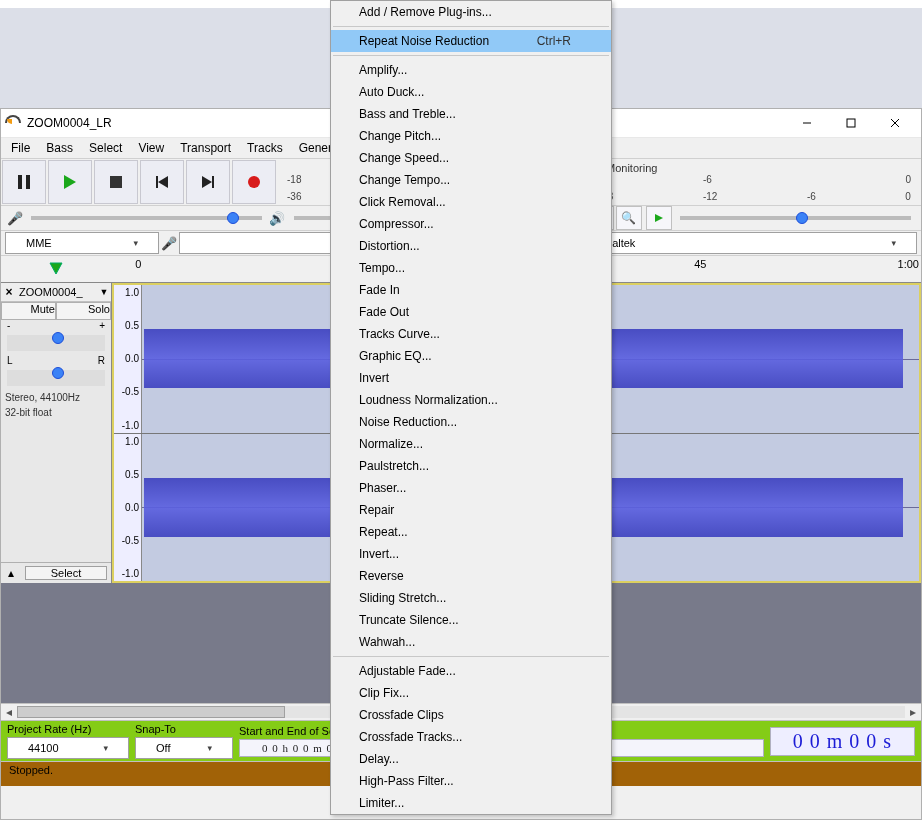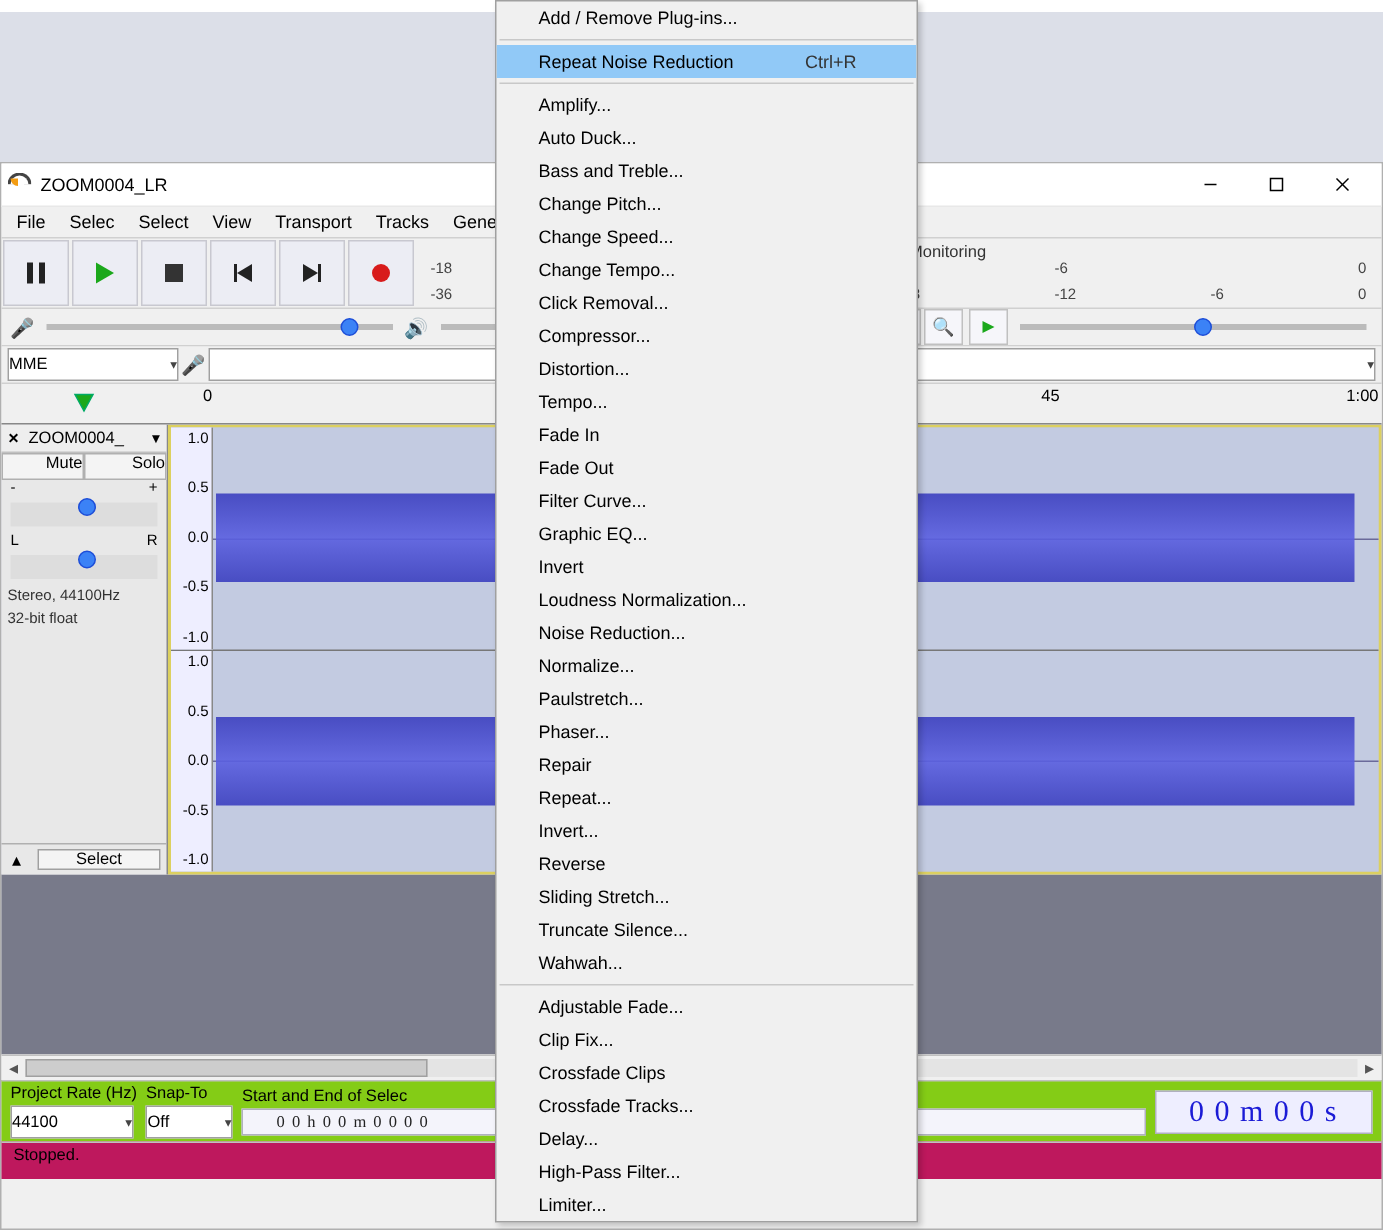--- a/index.html
+++ b/index.html
@@ -26,21 +26,21 @@
 .meter .track{height:3px;background:#c0c0c0;position:relative;margin:3px 0}
 
 .toolbar2{height:24px;background:#f0f0f0;display:flex;align-items:center;padding:0 6px;border-bottom:1px solid #d0d0d0;gap:4px}
 .micicon,.spkicon{width:16px;text-align:center;font-size:13px}
 .hslider{flex:1;height:4px;background:#bbb;position:relative;margin:0 4px}
 .hslider .thumb{position:absolute;top:-4px;width:10px;height:10px;border-radius:50%;background:#3b82f6;border:1px solid #1d4ed8}
 .tooliconrow{display:flex;gap:2px}
 .toolicon{width:24px;height:22px;border:1px solid #c0c0c0;background:#f6f6fa;display:flex;align-items:center;justify-content:center}
 
 .devrow{height:24px;background:#f0f0f0;display:flex;align-items:center;padding:0 4px;gap:2px;border-bottom:1px solid #d0d0d0}
-.sel{height:20px;border:1px solid #a0a0a0;background:#fff;display:flex;align-items:center;padding:0 0;font-size:11px}
+.sel{height:20px;border:1px solid #a0a0a0;background:#fff;display:flex;align-items:center;padding:0 20px;font-size:11px}
 .sel .arrow{margin-left:auto;font-size:9px;color:#444}
 
 .timeline{height:26px;background:#f0f0f0;display:flex;position:relative;border-bottom:1px solid #888}
 .timeline .pin{width:110px;height:26px;display:flex;align-items:center;justify-content:center}
 .timeline .ruler{flex:1;position:relative;background:#f0f0f0}
 .timeline .ruler .tick{position:absolute;top:2px;font-size:11px}
 
 .trackarea{height:300px;background:#bfc2cc;display:flex}
 .trackhead{width:110px;background:#e8e8e8;border-right:1px solid #888;display:flex;flex-direction:column}
 .trkname{height:18px;background:#eee;display:flex;align-items:center;border-bottom:1px solid #c0c0c0}
@@ -67,21 +67,21 @@
 .hscroll{height:16px;background:#f0f0f0;border-top:1px solid #c0c0c0;display:flex;align-items:center}
 .hscroll .arrow{width:16px;text-align:center;color:#555}
 .hscroll .bar{flex:1;height:12px;background:#e4e4e4;position:relative}
 .hscroll .bar .th{position:absolute;left:0;width:30%;top:0;bottom:0;background:#cdcdcd;border:1px solid #a0a0a0}
 
 .selbar{height:40px;background:#84cc16;border-top:1px solid #c0c0c0;display:flex;align-items:center;gap:6px;padding:0 6px}
 .selbar .grp{display:flex;flex-direction:column;gap:2px}
 .selbar .lbl{font-size:11px}
 .timecode{font-family:Liberation Serif, serif;font-size:20px;color:#1b1bd6;background:#eef;border:1px solid #b0b0c0;padding:2px 22px;letter-spacing:1px}
 .timecode.small{font-size:11px;color:#222;background:#f4f4fb}
-.statusbar{height:20px;background:#be185d;border-top:1px solid #c0c0c0;padding:2px 8px;font-size:11px}
+.statusbar{height:20px;background:#a16207;border-top:1px solid #c0c0c0;padding:2px 8px;font-size:11px}
 
 .ddmenu{position:absolute;left:330px;top:0;width:280px;background:#f0f0f0;border:1px solid #a0a0a0;box-shadow:2px 2px 4px rgba(0,0,0,.2);z-index:100;max-height:820px;overflow:hidden}
 .ddmenu .mi{padding:4px 40px 4px 28px;font-size:12px;display:flex;position:relative}
 .ddmenu .mi .kb{margin-left:auto;color:#333}
 .ddmenu .mi.hl{background:#91c9f7}
 .ddmenu .sep{height:1px;background:#c8c8c8;margin:3px 2px}
 </style>
 </head>
 <body>
 
@@ -109,21 +109,21 @@
             <svg width="10" height="10">
               <line x1="1" y1="1" x2="9" y2="9" stroke="#000"></line>
               <line x1="9" y1="1" x2="1" y2="9" stroke="#000"></line>
             </svg>
           </div>
       </div>
     </div>
 
     <div class="menubar">
       <span>File</span>
-      <span>Selec</span>
+      <span>Bass</span>
       <span>Select</span>
       <span>View</span>
       <span>Transport</span>
       <span>Tracks</span>
       <span>Generate</span>
     </div>
 
     <div class="toolbar1">
       <div class="tbtn">
           <svg width="16" height="16">
@@ -347,21 +347,21 @@
         <div class="mi">Bass and Treble...</div>
         <div class="mi">Change Pitch...</div>
         <div class="mi">Change Speed...</div>
         <div class="mi">Change Tempo...</div>
         <div class="mi">Click Removal...</div>
         <div class="mi">Compressor...</div>
         <div class="mi">Distortion...</div>
         <div class="mi">Tempo...</div>
         <div class="mi">Fade In</div>
         <div class="mi">Fade Out</div>
-        <div class="mi">Filter Curve...</div>
+        <div class="mi">Tracks Curve...</div>
         <div class="mi">Graphic EQ...</div>
         <div class="mi">Invert</div>
         <div class="mi">Loudness Normalization...</div>
         <div class="mi">Noise Reduction...</div>
         <div class="mi">Normalize...</div>
         <div class="mi">Paulstretch...</div>
         <div class="mi">Phaser...</div>
         <div class="mi">Repair</div>
         <div class="mi">Repeat...</div>
         <div class="mi">Invert...</div>

